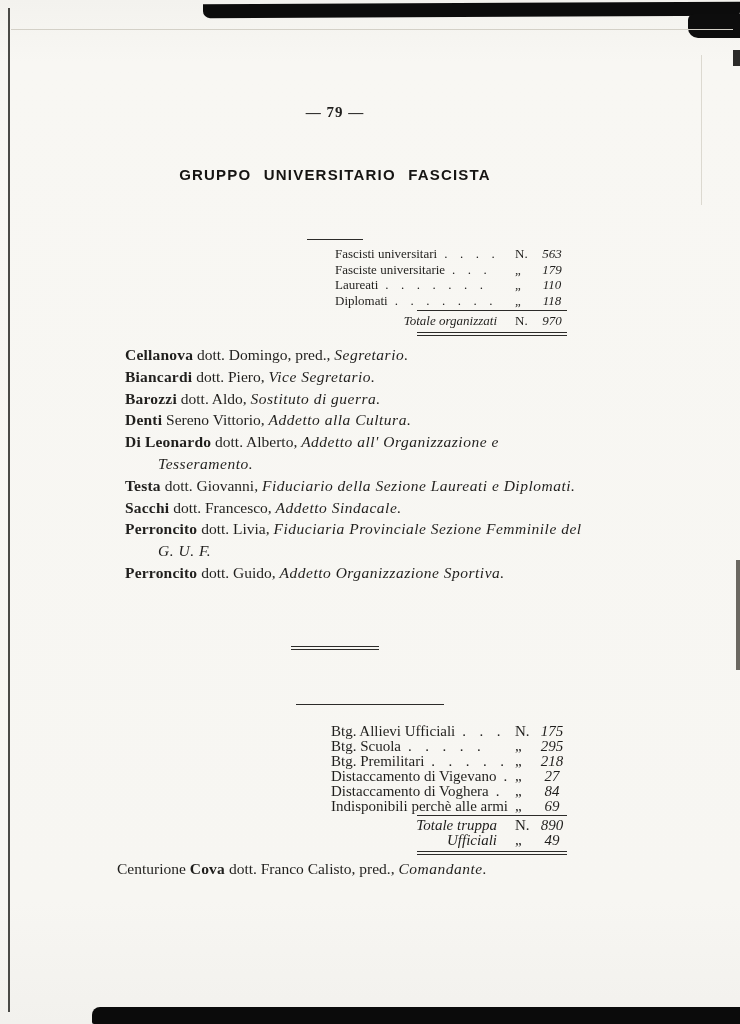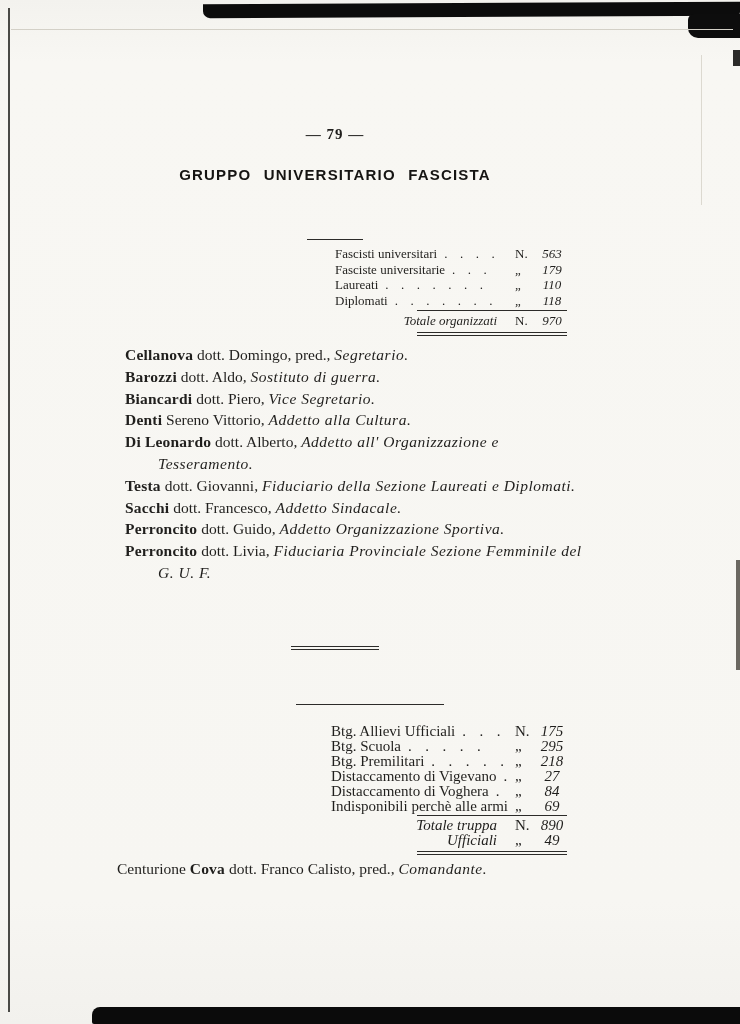--- a/index.html
+++ b/index.html
@@ -13,21 +13,21 @@
   .a-top { position:absolute; left:203px; top:3px; width:537px; height:14px; background:#0c0c0c; border-radius:0 0 4px 7px; transform:skewY(-0.25deg); }
   .a-top2 { position:absolute; left:688px; top:14px; width:52px; height:24px; background:#0d0d0d; border-radius:6px 0 0 10px; }
   .a-left { position:absolute; left:8px; top:8px; width:2px; height:1004px; background:#4a4a46; }
   .a-borderline { position:absolute; left:11px; top:29px; width:722px; height:1px; background:#d3d0c7; }
   .a-right1 { position:absolute; left:733px; top:50px; width:7px; height:16px; background:#2c2b29; }
   .a-right2 { position:absolute; left:736px; top:560px; width:4px; height:110px; background:#6b6861; }
   .a-right3 { position:absolute; left:701px; top:55px; width:1px; height:150px; background:#dcd9d0; }
   .a-bottom { position:absolute; left:92px; top:1007px; width:648px; height:17px; background:#0b0b0b; border-radius:8px 0 0 2px; }
 
   
-  .page-number { position:absolute; left:125px; top:104px; width:420px; text-align:center; font-size:15px; font-weight:bold; letter-spacing:1px;margin-top:22px; }
+  .page-number { position:absolute; left:125px; top:104px; width:420px; text-align:center; font-size:15px; font-weight:bold; letter-spacing:1px; }
   .h1 { position:absolute; left:125px; top:166px; width:420px; text-align:center; font-family:"Liberation Sans", sans-serif; font-weight:bold; font-size:15px; letter-spacing:1.2px; word-spacing:7px; color:#151412; }
   .h2 { position:absolute; left:125px; top:196px; width:420px; text-align:center; font-weight:bold; font-style:italic; font-size:17.5px; letter-spacing:3.5px; word-spacing:4px; color:#151412; }
   .h2-rule { position:absolute; left:307px; top:239px; width:56px; height:1px; background:#2c2b29; }
 
   .stats { position:absolute; }
   .stats1 { left:335px; top:246px; width:232px; font-size:13px; line-height:15.6px; }
   .stats2 { left:331px; top:724px; width:236px; font-size:15px; line-height:14.9px; }
   .srow { display:flex; align-items:baseline; }
   .s-label { white-space:pre; }
   .s-dots { white-space:pre; margin-left:7px; letter-spacing:2px; }
@@ -105,28 +105,28 @@
         <span class="s-sp"></span>
         <span class="s-label">Totale organizzati</span>
         <span class="s-unit">N.</span>
         <span class="s-val">970</span>
       </div>
     <div class="t-double"></div>
   </div>
 
   <div class="members">
     <div class="member"><span class="b">Cellanova</span><span> dott. Domingo, pred., </span><span class="i">Segretario.</span></div>
+    <div class="member"><span class="b">Biancardi</span><span> dott. Piero, </span><span class="i">Vice Segretario.</span></div>
     <div class="member"><span class="b">Barozzi</span><span> dott. Aldo, </span><span class="i">Sostituto di guerra.</span></div>
-    <div class="member"><span class="b">Biancardi</span><span> dott. Piero, </span><span class="i">Vice Segretario.</span></div>
     <div class="member"><span class="b">Denti</span><span> Sereno Vittorio, </span><span class="i">Addetto alla Cultura.</span></div>
     <div class="member"><span class="b">Di Leonardo</span><span> dott. Alberto, </span><span class="i">Addetto all' Organizzazione e Tesseramento.</span></div>
     <div class="member"><span class="b">Testa</span><span> dott. Giovanni, </span><span class="i">Fiduciario della Sezione Laureati e Diplomati.</span></div>
     <div class="member"><span class="b">Sacchi</span><span> dott. Francesco, </span><span class="i">Addetto Sindacale.</span></div>
+    <div class="member"><span class="b">Perroncito</span><span> dott. Livia, </span><span class="i">Fiduciaria Provinciale Sezione Femminile del G. U. F.</span></div>
     <div class="member"><span class="b">Perroncito</span><span> dott. Guido, </span><span class="i">Addetto Organizzazione Sportiva.</span></div>
-    <div class="member"><span class="b">Perroncito</span><span> dott. Livia, </span><span class="i">Fiduciaria Provinciale Sezione Femminile del G. U. F.</span></div>
   </div>
 
   <div class="divider"></div>
 
   <div class="h3-rule"></div>
 
   <div class="stats stats2">
     <div class="srow">
         <span class="s-label">Btg. Allievi Ufficiali</span>
         <span class="s-dots">.  .  .</span>

